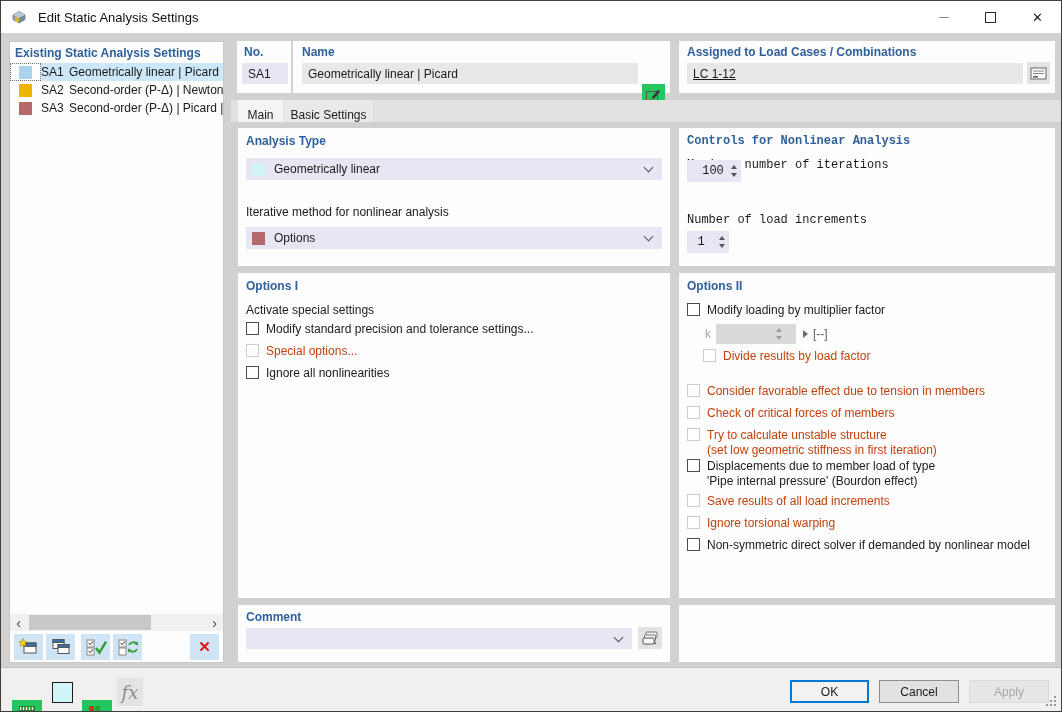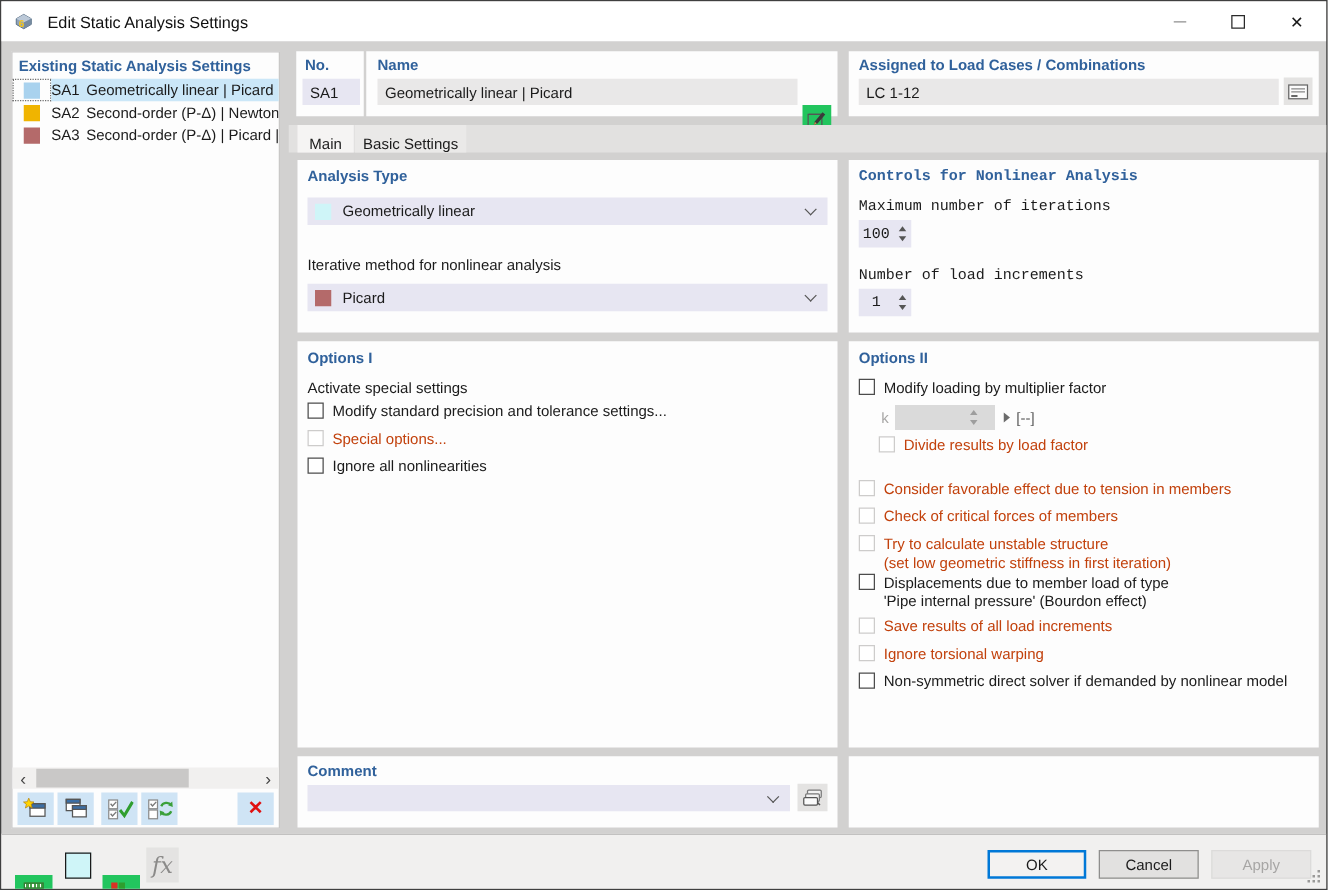--- a/index.html
+++ b/index.html
@@ -212,21 +212,21 @@
         <rect x="1.5" y="3.5" width="11" height="9" fill="none" stroke="#555"></rect>
         <path d="M2 3.5 h10.5" stroke="#555"></path>
         <path d="M6 12 L7 9 L13 1.8 L15.2 3.6 L9 10.8 Z" fill="#3a3a3a"></path>
         <path d="M6 12 L7 9.6 L8.4 10.8 Z" fill="#c89050"></path>
       </svg>
     </div>
   </div>
 
   <div class="panel" style="left:678px;top:40px;width:376px;height:52px;">
     <span class="sec-header" style="left:8px;top:4px;">Assigned to Load Cases / Combinations</span>
-    <div class="field-input inp-gray" style="left:8px;top:22px;width:336px;">LC 1-12</div>
+    <div class="field-input inp-gray" style="left:8px;top:22px;width:336px;text-decoration:underline;">LC 1-12</div>
     <div class="sq-btn btn-gray" style="left:348px;top:21px;width:23px;height:22px;">
       <svg width="17" height="13" viewBox="0 0 17 13">
         <rect x="1" y="1" width="15" height="11" fill="#fbfbfb" stroke="#666"></rect>
         <path d="M3 4 h11 M3 6.5 h11" stroke="#888" stroke-width="1"></path>
         <rect x="3" y="9" width="5" height="1.6" fill="#666"></rect>
       </svg>
     </div>
   </div>
 
   <div class="tabstrip">
@@ -241,29 +241,29 @@
   <div class="panel" style="left:237px;top:127px;width:432px;height:138px;">
     <span class="sec-header" style="left:8px;top:6px;">Analysis Type</span>
     <div class="combo" style="left:8px;top:30px;width:416px;">
       <span class="swatch" style="background: rgb(207, 245, 248);"></span>
       <span>Geometrically linear</span>
       <span class="chev"></span>
     </div>
     <span class="lbl" style="left:8px;top:77px;">Iterative method for nonlinear analysis</span>
     <div class="combo" style="left:8px;top:99px;width:416px;">
       <span class="swatch" style="background: rgb(180, 106, 106);"></span>
-      <span>Picard</span>
+      <span>Options</span>
       <span class="chev"></span>
     </div>
   </div>
 
   <div class="panel" style="left:678px;top:127px;width:376px;height:138px;font-family:Liberation Mono, monospace;">
     <span class="sec-header" style="left:8px;top:6px;">Controls for Nonlinear Analysis</span>
     <span class="lbl" style="left:8px;top:30px;">Maximum number of iterations</span>
-    <div class="spin" style="left:8px;top:48px;">
+    <div class="spin" style="left:8px;top:32px;padding-left:12px;">
       <span class="spin-val">100</span>
       <span class="spin-arrows">
           <span class="tri-up"></span>
           <span class="tri-down"></span>
         </span>
     </div>
     <span class="lbl" style="left:8px;top:85px;">Number of load increments</span>
     <div class="spin" style="left:8px;top:103px;">
       <span class="spin-val">1</span>
       <span class="spin-arrows">

